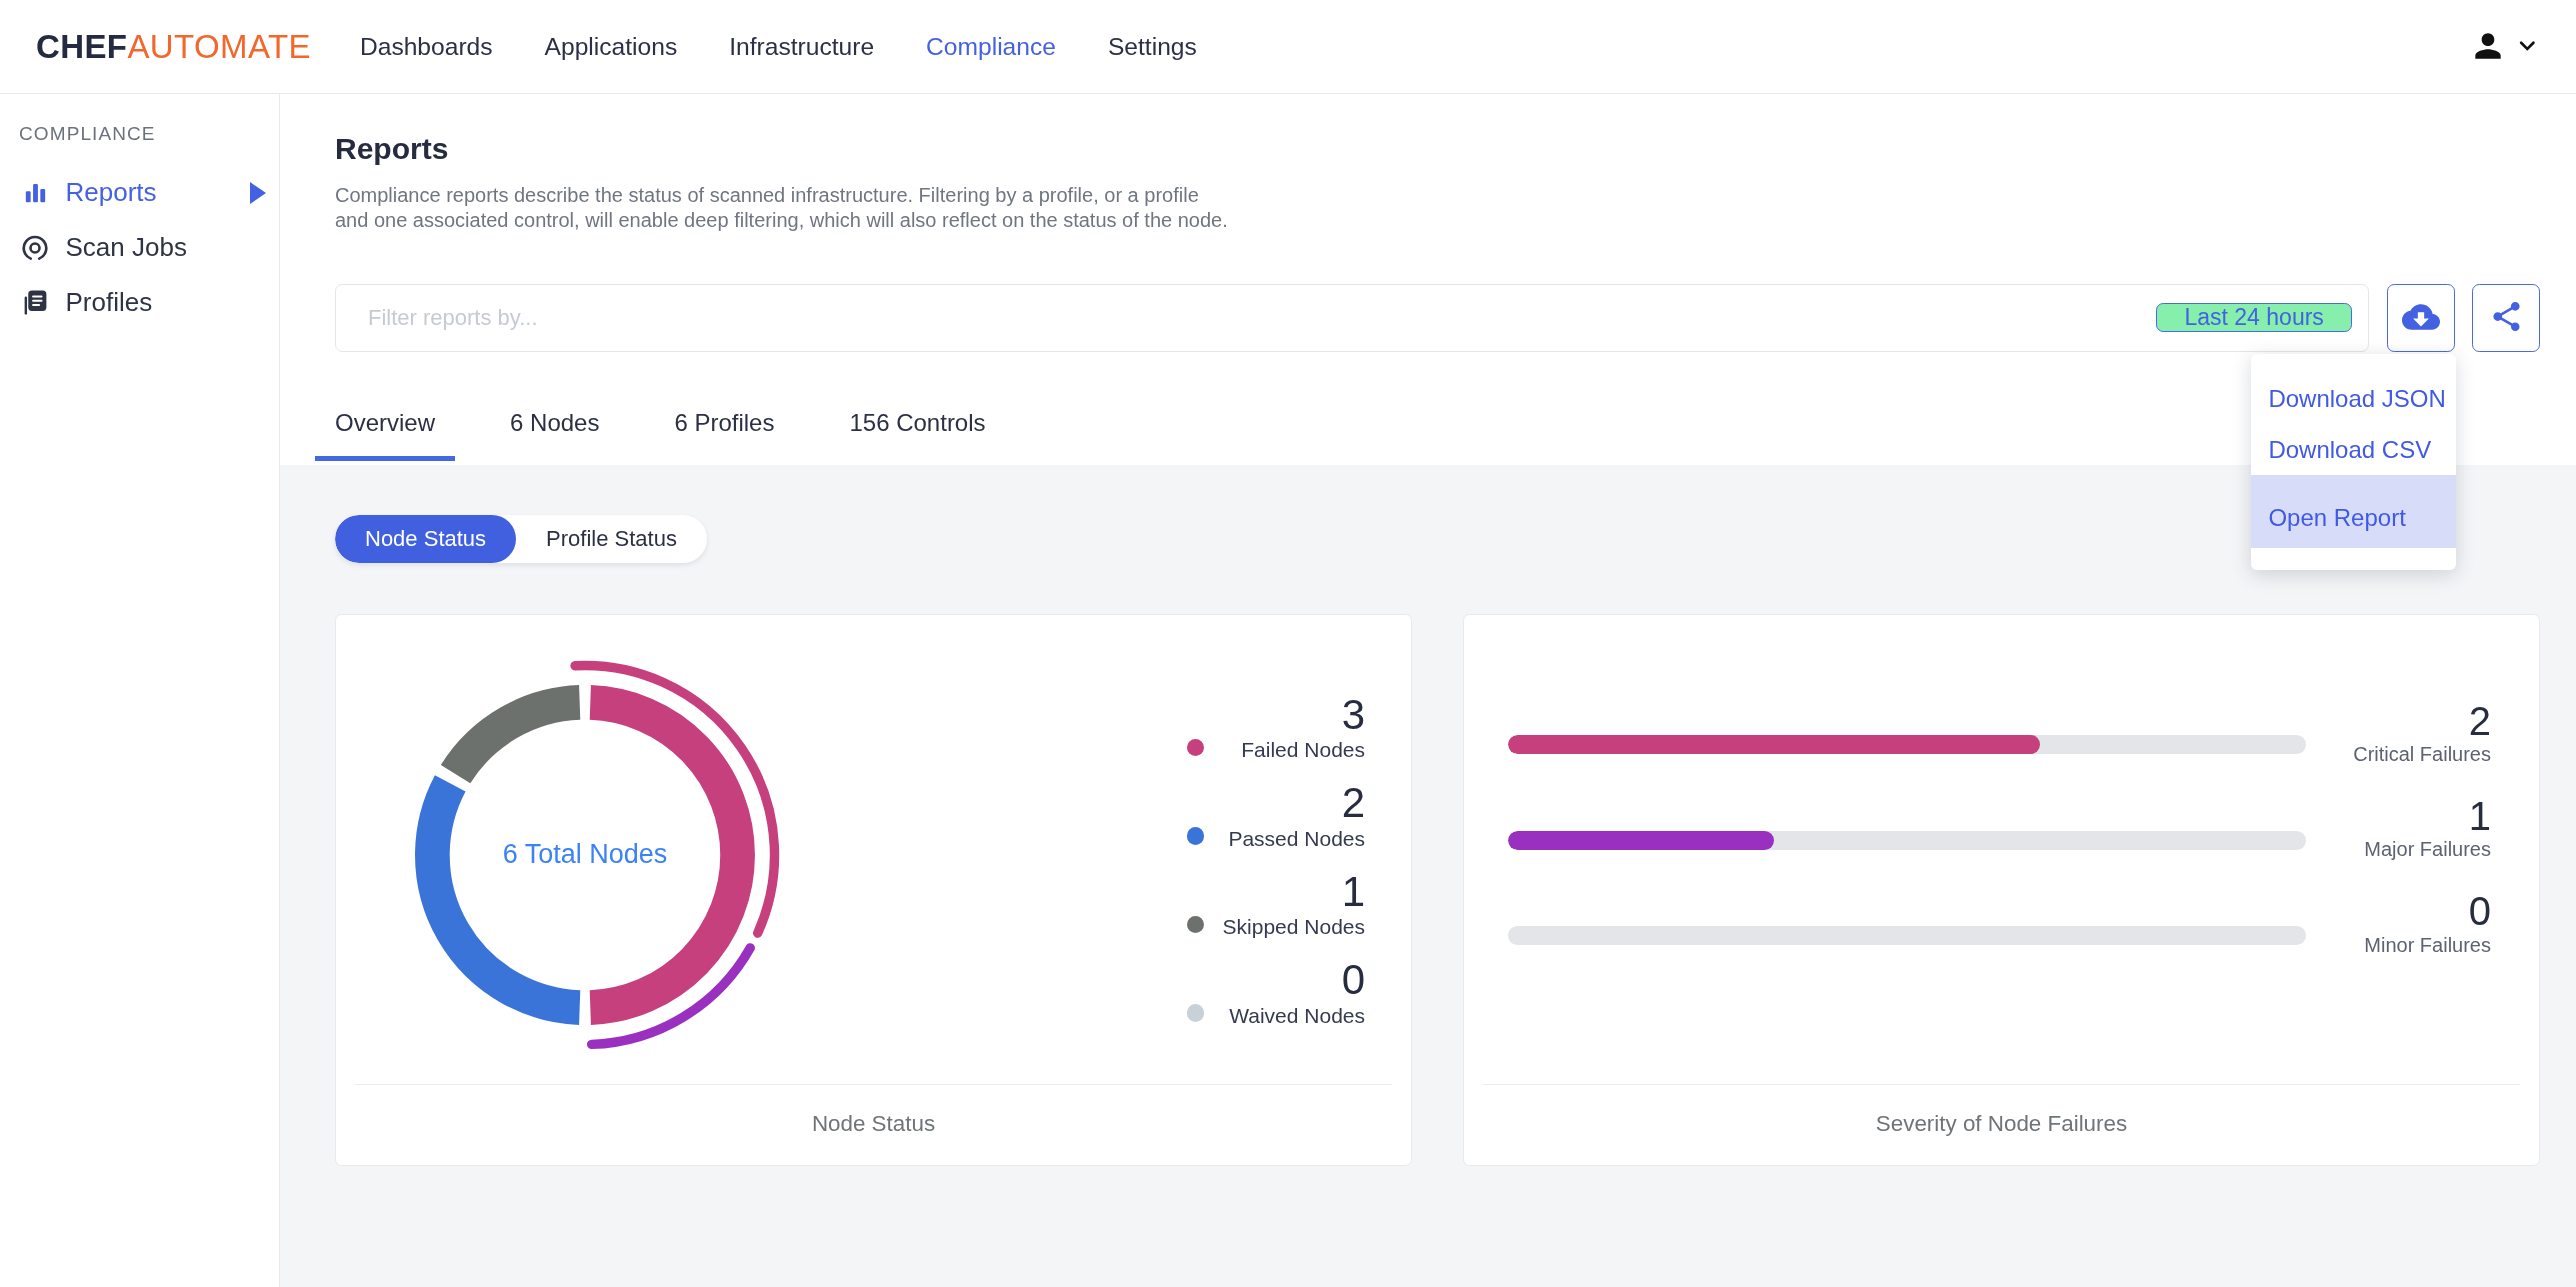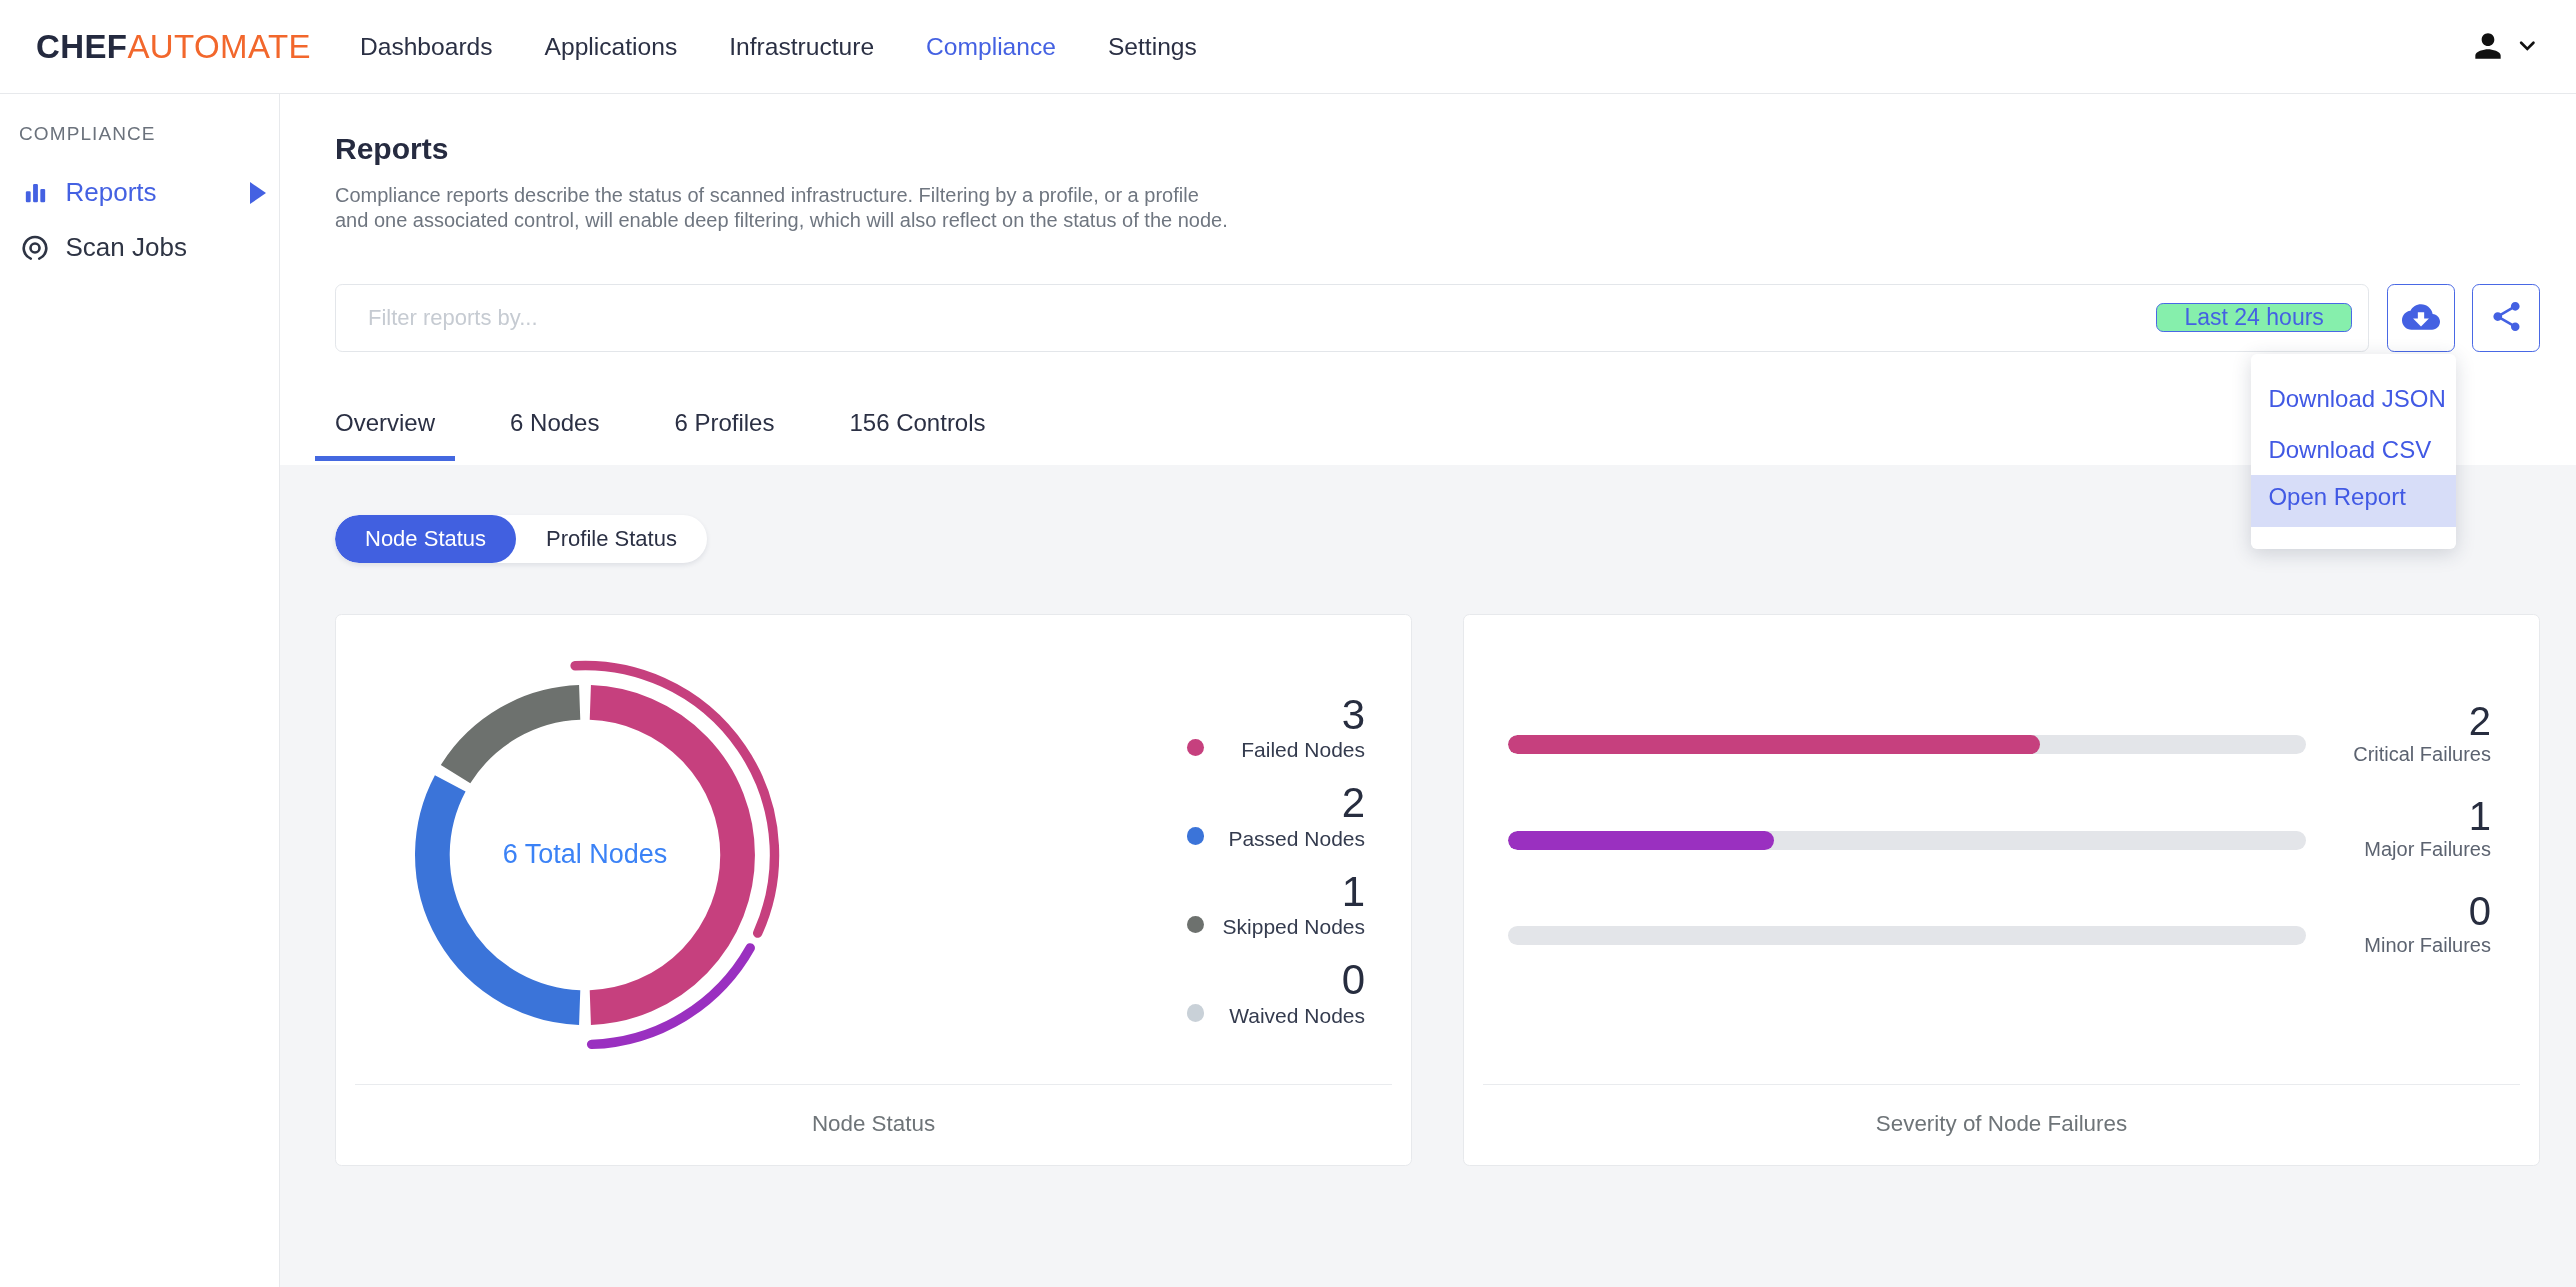--- a/index.html
+++ b/index.html
@@ -50,21 +50,21 @@
     box-shadow:0 7.2px 19px rgba(150,40,90,.28); display:flex; align-items:center;
     padding:0 24.6px 0 19px; position:relative; z-index:5; }
   .banner-text { color:#fff; font-size:22.4px; font-weight:500; margin-left:16px; }
   .banner-right { position:absolute; right:24.6px; top:0; height:100%; display:flex; align-items:center; gap:22px;
     color:#fff; font-size:24px; }
   .banner-plus { font-size:32px; font-weight:300; line-height:1; cursor:pointer; }
 
   .dropdown { position:absolute; top:260px; right:120px; width:205px; background:#fff; border-radius:5.8px;
     box-shadow:0 4.3px 19px rgba(40,50,80,.18); padding:19px 0 22px 0; z-index:30; }
   .dropdown-item { font-size:24px; color:#4159e4; padding:11.6px 17.4px; cursor:pointer; white-space:nowrap; }
-  .dropdown-item.highlight { background:#d7ddf8; padding-top:8px; padding-bottom:16px; }
+  .dropdown-item.highlight { background:#d7ddf8; padding-top:29px; padding-bottom:16px; }
 
   .tabs { margin-top:35px; display:flex; gap:35px; margin-left:-20px; }
   .tab { padding:22.4px 20px 19px 20px; font-size:24px; color:#2b3044; cursor:pointer;
     border-bottom:5.8px solid transparent; }
   .tab.active { border-bottom-color:#4468e0; }
 
   
   .lower { flex:1; background:#f4f5f7; padding:50px 36px 0 55px; }
   .toggle { display:inline-flex; background:#fff; border-radius:29px; height:48px;
     box-shadow:0 2.2px 5.8px rgba(30,40,70,.10); overflow:hidden; }
@@ -147,20 +147,30 @@
         </div>
         <div class="side-item">
           <span class="icon">
             <svg width="30" height="30" viewBox="0 0 24 24" fill="none" stroke="#2e3444" stroke-width="2.1" stroke-linecap="round">
               <path d="M8.6 20.5A9 9 0 1 1 15.4 20.5"></path>
               <circle cx="12" cy="12" r="3.6"></circle>
             </svg>
           </span>
           <span>Scan Jobs</span>
         </div>
+        <div class="side-item">
+          <span class="icon">
+            <svg width="29" height="29" viewBox="0 0 24 24" fill="none" stroke="#2e3444" stroke-width="2">
+              <path d="M4 8v13" stroke-linecap="round"></path>
+              <rect x="7" y="3" width="13" height="15" rx="2" fill="#2e3444"></rect>
+              <path d="M10 7h7M10 10.5h7M10 14h5" stroke="#fff" stroke-width="1.7" stroke-linecap="round"></path>
+            </svg>
+          </span>
+          <span>Profiles</span>
+        </div>
       </div>
   </div>
 
   <div class="main">
     <div class="top">
       <div class="page-title">Reports</div>
       <div class="page-desc">Compliance reports describe the status of scanned infrastructure. Filtering by a profile, or a profile and one associated control, will enable deep filtering, which will also reflect on the status of the node.</div>
 
       <div class="filter-row">
         <div class="filter-box">

